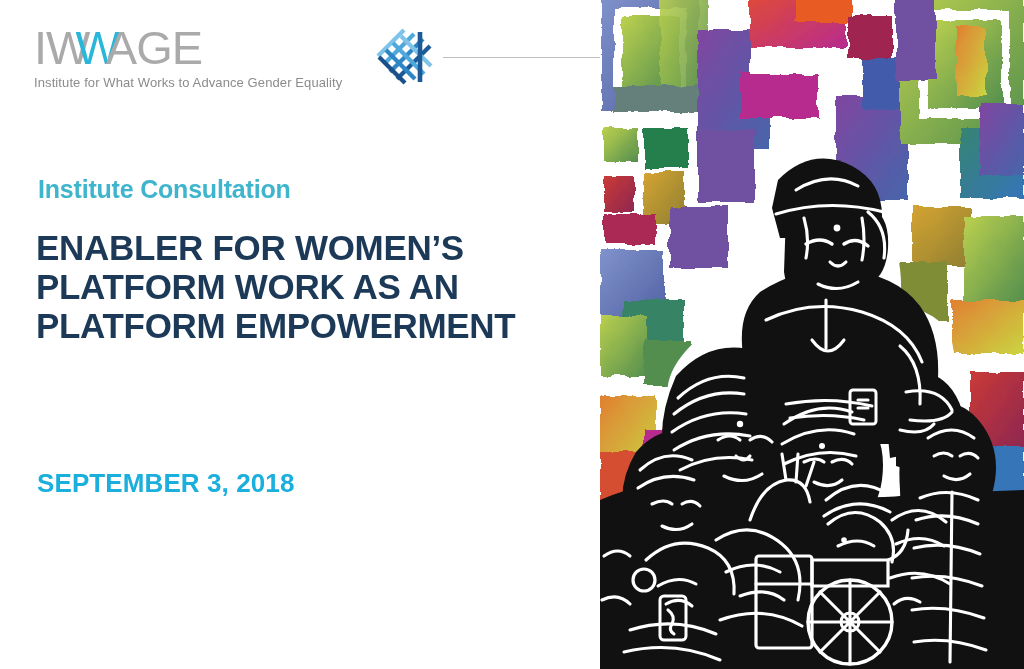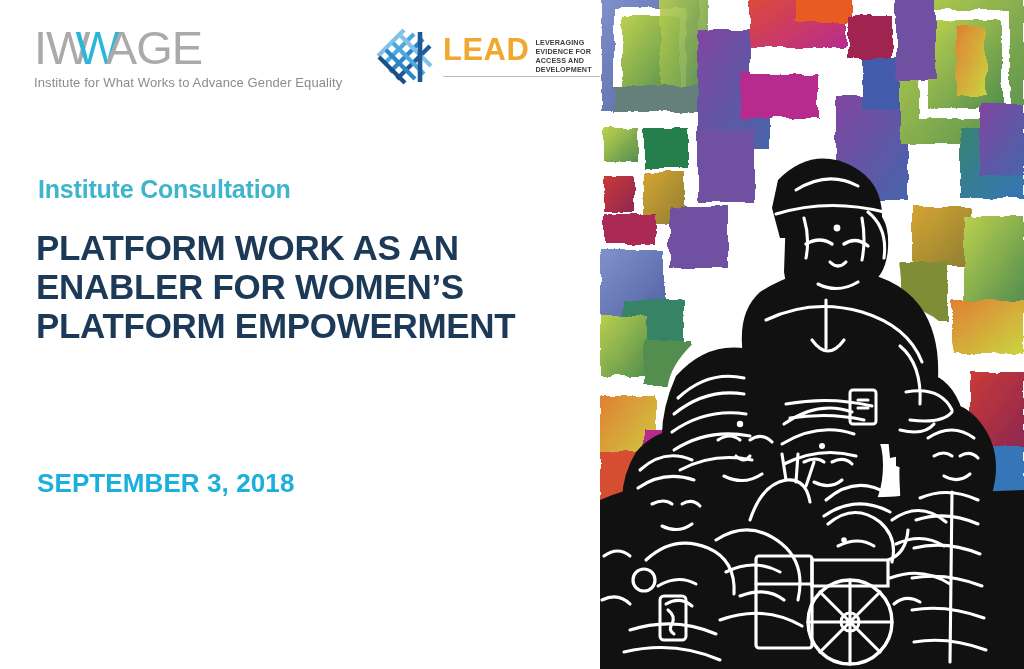--- a/index.html
+++ b/index.html
@@ -156,38 +156,31 @@
             <line x1="16" y1="46" x2="49" y2="13" stroke="#2f86c5" stroke-width="4.2"></line>
             <line x1="23" y1="53" x2="56" y2="20" stroke="#1d5a96" stroke-width="4.2"></line>
             <line x1="5" y1="31" x2="31" y2="57" stroke="#1b4f8a" stroke-width="4.2"></line>
             <line x1="12" y1="24" x2="41" y2="53" stroke="#2f86c5" stroke-width="4.2"></line>
             <line x1="19" y1="17" x2="50" y2="48" stroke="#4fa8dc" stroke-width="4.2"></line>
             <line x1="27" y1="10" x2="57" y2="40" stroke="#7fc4e8" stroke-width="4.2"></line>
             <line x1="46" y1="6" x2="46" y2="56" stroke="#1d5a96" stroke-width="4.6"></line>
           </g>
         </svg>
         <div class="lead-text">
-          <div class="lead-top">
-            <div class="lead-word">LEAD</div>
-            <div class="lead-sub">
-              <div>LEVERAGING EVIDENCE FOR</div>
-              <div>ACCESS AND DEVELOPMENT</div>
-            </div>
-          </div>
           <div class="lead-rule"></div>
         </div>
       </div>
 
     </div>
 
     <div class="eyebrow">Institute Consultation</div>
 
     <div class="headline">
+      <span class="ln">ENABLER FOR WOMEN’S</span>
       <span class="ln">PLATFORM WORK AS AN</span>
-      <span class="ln">ENABLER FOR WOMEN’S</span>
       <span class="ln">PLATFORM EMPOWERMENT</span>
     </div>
 
     <div class="date">SEPTEMBER 3, 2018</div>
   </div>
 
   <div class="art-panel">
     <svg class="art-svg" viewBox="0 0 424 669">
       <defs>
         <filter id="wc" x="-20%" y="-20%" width="140%" height="140%">

